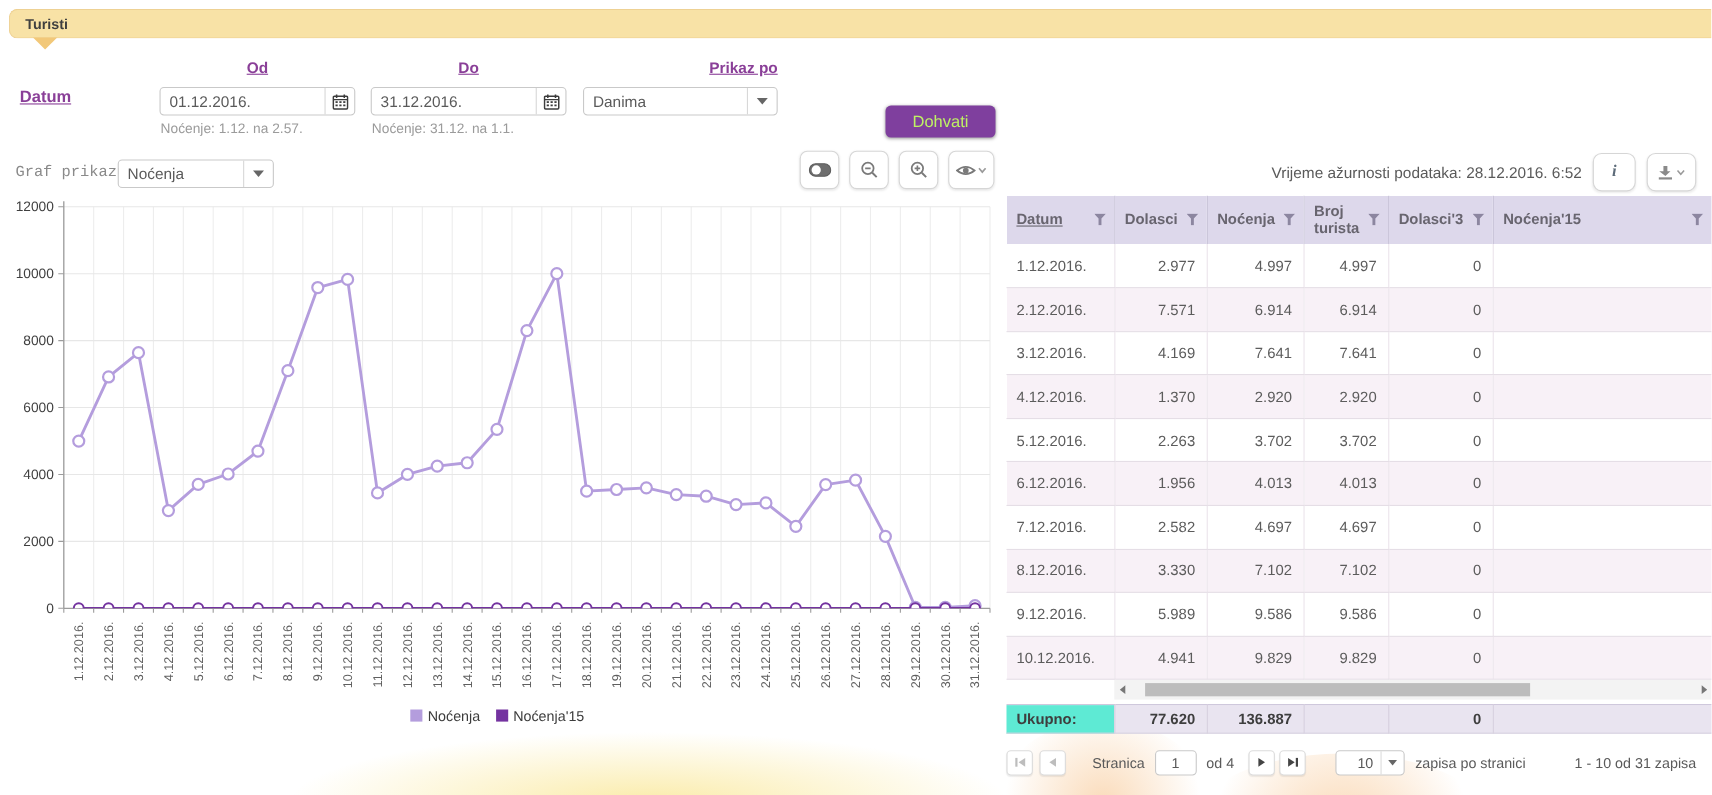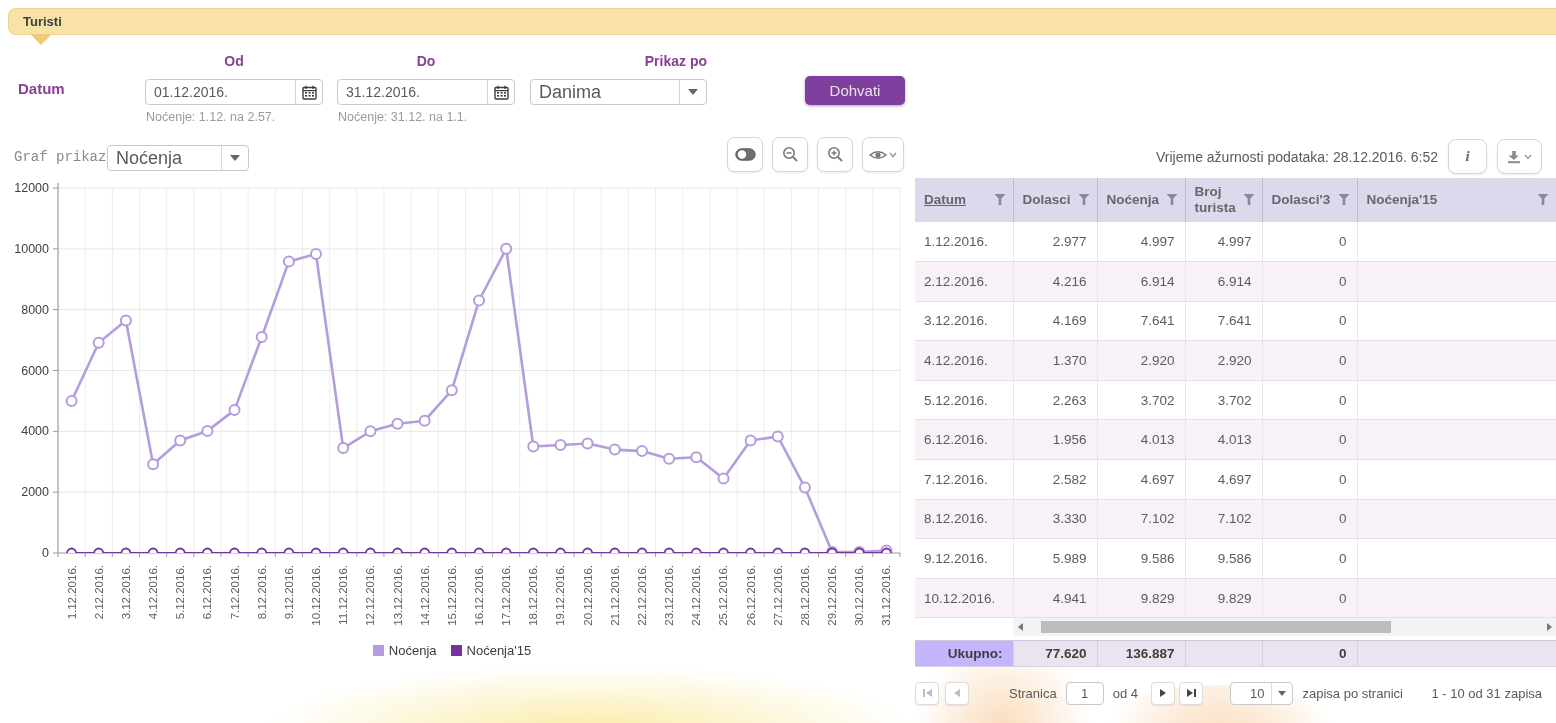--- a/index.html
+++ b/index.html
@@ -7,34 +7,34 @@
        font-family:"Liberation Sans",sans-serif;color:#5a5a5a;background:#fff;}
   
   .tabbar{position:absolute;left:8px;top:8px;right:0;height:25px;background:#f8e2a6;
           border:1px solid #eed193;border-right:none;border-radius:8px 0 0 8px;
           display:flex;align-items:center;padding-left:14px;z-index:2;}
   .tabbar .tabtitle{font-size:13px;font-weight:bold;color:#3f3f3f;}
   .tab-pointer{position:absolute;left:30px;top:34px;width:0;height:0;z-index:2;
           border-left:11px solid transparent;border-right:11px solid transparent;border-top:11px solid #f2c879;}
   
   .plabel{color:#8a3f98;font-weight:bold;font-size:14px;}
-  .fl{position:absolute;z-index:2;}
+  .fl{position:absolute;z-index:2;text-decoration:underline;}
   .field{position:absolute;display:flex;align-items:stretch;background:#fff;border:1px solid #c9c9c9;
          border-radius:4px;height:26px;box-sizing:border-box;z-index:2;}
   .field input{border:none;outline:none;flex:1;font:14px "Liberation Sans",sans-serif;color:#5a5a5a;
          padding:0 8px;background:transparent;min-width:0;}
   .field .iconbox{width:26px;display:flex;align-items:center;justify-content:center;border-left:1px solid #d8d8d8;cursor:pointer;}
   .hint{position:absolute;font-size:12.5px;color:#9b9b9b;z-index:2;}
   .dropdown{position:absolute;display:flex;align-items:center;background:#fff;border:1px solid #c9c9c9;
          border-radius:4px;height:26px;box-sizing:border-box;cursor:pointer;z-index:2;}
-  .dropdown .val{flex:1;padding:0 8px;font-size:18px;color:#5a5a5a;white-space:nowrap;overflow:hidden;}
+  .dropdown .val{flex:1;padding:0 8px;font-size:14px;color:#5a5a5a;white-space:nowrap;overflow:hidden;}
   .dropdown .arr{width:26px;align-self:stretch;display:flex;align-items:center;justify-content:center;border-left:1px solid #d8d8d8;}
   .tri-down{width:0;height:0;border-left:5px solid transparent;border-right:5px solid transparent;border-top:6px solid #666;}
-  .btn-primary{position:absolute;background:#7f3f9e;color:#e5e5e5;border:none;border-radius:5px;
-         font:15px "Liberation Sans",sans-serif;cursor:pointer;box-shadow:0 1px 3px rgba(0,0,0,.35);z-index:2;}
+  .btn-primary{position:absolute;background:#7f3f9e;color:#bef264;border:none;border-radius:5px;
+         font:15px "Liberation Sans",sans-serif;cursor:pointer;box-shadow:0 1px 3px rgba(0,0,0,.35);z-index:2;margin-top:20px;}
   
   .chartblock{position:absolute;left:0;top:135px;width:915px;height:588px;z-index:1;}
   .graf-label{position:absolute;left:14px;top:14px;font-size:14px;color:#8a8a8a;font-family:Liberation Mono, monospace;}
   .toolbar{position:absolute;left:727px;top:2px;display:flex;gap:9px;}
   .tbtn{height:35px;min-width:36px;background:#fff;border:1px solid #d6d6d6;border-radius:7px;
         display:flex;align-items:center;justify-content:center;cursor:pointer;box-shadow:0 1px 2px rgba(0,0,0,.08);box-sizing:border-box;}
   .legend{position:absolute;top:508px;left:0;width:904px;display:flex;justify-content:center;gap:14px;font-size:13px;color:#3c3c3c;}
   .legend .item{display:flex;align-items:center;gap:5px;}
   .sq{width:11px;height:11px;display:inline-block;}
   
@@ -57,21 +57,21 @@
   .hstrip{position:absolute;left:98px;top:483px;width:543px;height:18px;background:#f3f3f3;display:flex;align-items:center;}
   .hstrip .sarr{width:14px;display:flex;justify-content:center;cursor:pointer;}
   .hstrip .track{flex:1;height:12px;position:relative;}
   .hstrip .thumb{position:absolute;left:14px;top:0;width:68%;height:12px;background:#bdbdbd;cursor:grab;}
   .tri-l{width:0;height:0;border-top:4px solid transparent;border-bottom:4px solid transparent;border-right:5px solid #777;}
   .tri-r{width:0;height:0;border-top:4px solid transparent;border-bottom:4px solid transparent;border-left:5px solid #777;}
   .totals{position:absolute;left:0;top:505px;width:641px;}
   table.tot-t{border-collapse:collapse;table-layout:fixed;width:641px;font-size:13.5px;}
   table.tot-t td{height:26px;padding:0 10px 0 9px;border-top:1px solid #cfc8dc;border-bottom:1px solid #d8d2e0;
         border-right:1px solid #d5cede;font-weight:bold;color:#3e3e3e;background:#e9e4f0;box-sizing:border-box;text-align:right;white-space:nowrap;}
-  table.tot-t td.lab{background:#c4b5fd;text-align:right;}
+  table.tot-t td.lab{background:#5eead4;text-align:left;}
   
   .pager{position:absolute;left:0;right:0;top:545px;height:26px;display:flex;align-items:center;font-size:13px;color:#5a5a5a;}
   .pbtn{width:24px;height:23px;background:#fff;border:1px solid #dcdcdc;border-radius:4px;display:flex;
         align-items:center;justify-content:center;cursor:pointer;box-shadow:0 1px 1px rgba(0,0,0,.07);box-sizing:border-box;gap:1px;}
   .bar{width:2px;height:8px;background:#444;}
   .bar.dis{background:#bdbdbd;}
   .ptri-l{width:0;height:0;border-top:4px solid transparent;border-bottom:4px solid transparent;border-right:6px solid #444;}
   .ptri-r{width:0;height:0;border-top:4px solid transparent;border-bottom:4px solid transparent;border-left:6px solid #444;}
   .dis .ptri-l{border-right-color:#bdbdbd;}
   .pageinput{width:38px;height:23px;border:1px solid #c9c9c9;border-radius:4px;text-align:center;
@@ -443,21 +443,21 @@
             <tr class="">
               <td class="date">1.12.2016.</td>
               <td class="num">2.977</td>
               <td class="num">4.997</td>
               <td class="num">4.997</td>
               <td class="num">0</td>
               <td class="num"></td>
             </tr>
             <tr class="alt">
               <td class="date">2.12.2016.</td>
-              <td class="num">4.216</td>
+              <td class="num">7.571</td>
               <td class="num">6.914</td>
               <td class="num">6.914</td>
               <td class="num">0</td>
               <td class="num"></td>
             </tr>
             <tr class="">
               <td class="date">3.12.2016.</td>
               <td class="num">4.169</td>
               <td class="num">7.641</td>
               <td class="num">7.641</td>
@@ -560,21 +560,21 @@
     </div>
 
     <div class="pager">
       <div class="pbtn dis" style="margin-left:0;">
           <span class="bar dis"></span>
           <span class="ptri-l"></span>
         </div>
       <div class="pbtn dis" style="margin-left:6px;">
           <span class="ptri-l"></span>
         </div>
-      <span style="margin-left:40px;">Stranica</span>
+      <span style="margin-left:24px;">Stranica</span>
       <input class="pageinput" style="margin-left: 9px;" value="1">
       <span style="margin-left:9px;">od 4</span>
       <div class="pbtn" style="margin-left:13px;">
           <span class="ptri-r"></span>
         </div>
       <div class="pbtn" style="margin-left:4px;">
           <span class="ptri-r"></span>
           <span class="bar"></span>
         </div>
       <div class="psel" style="margin-left:27px;">

